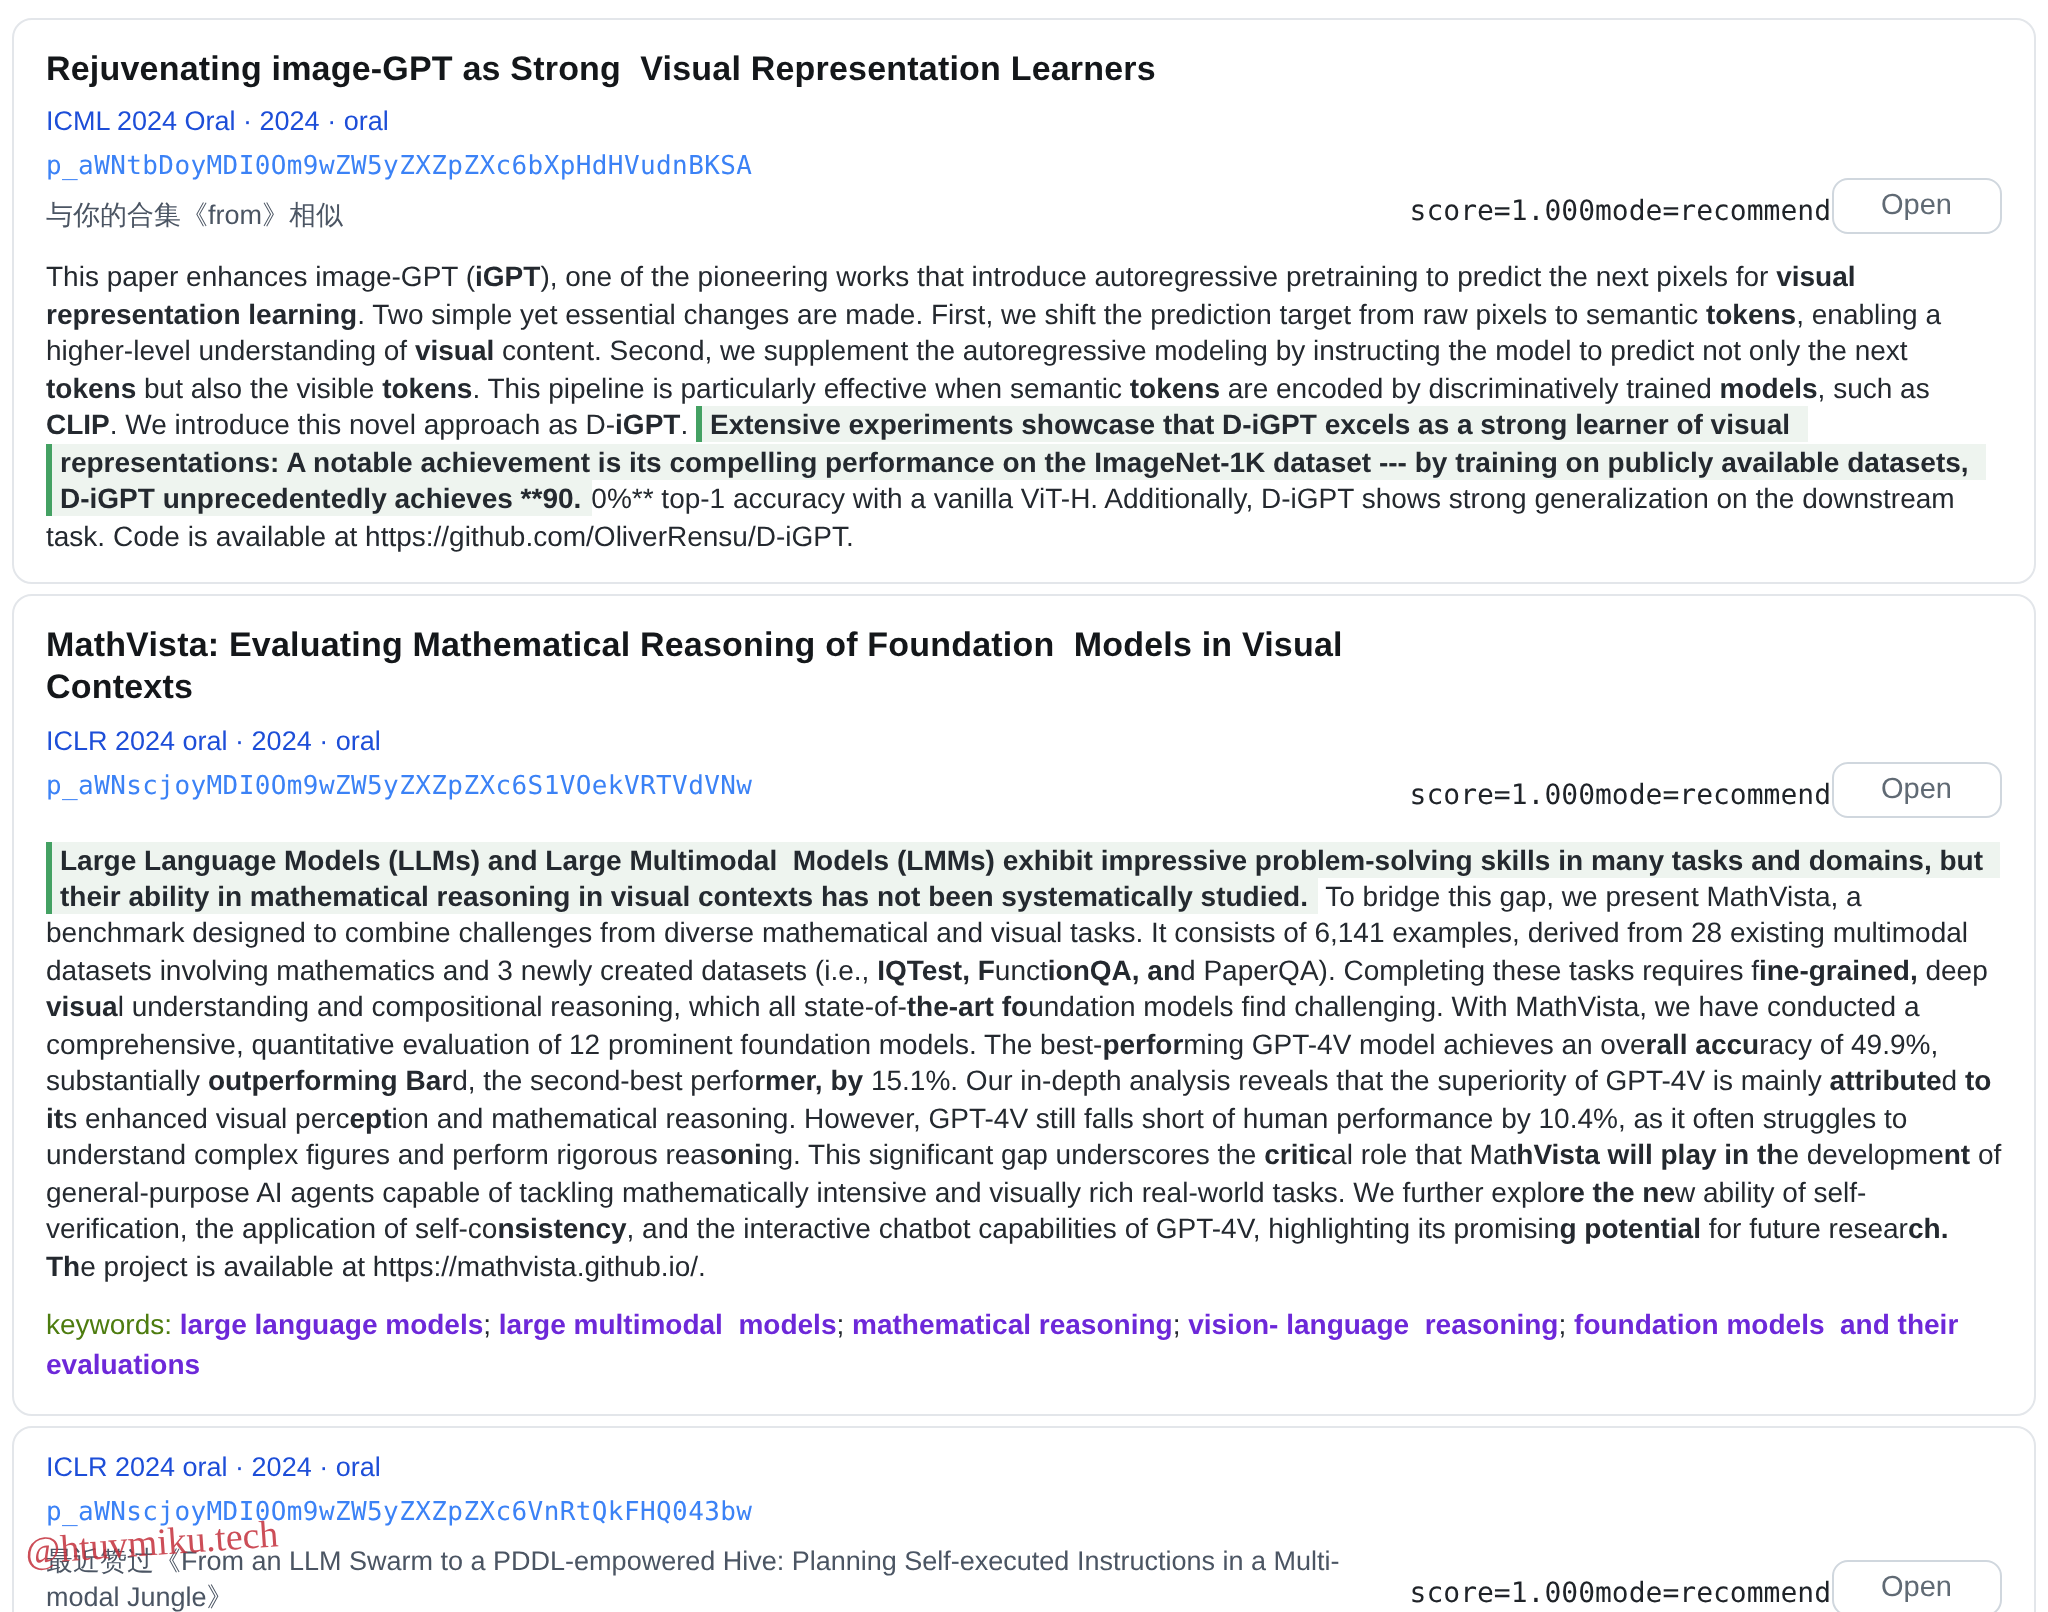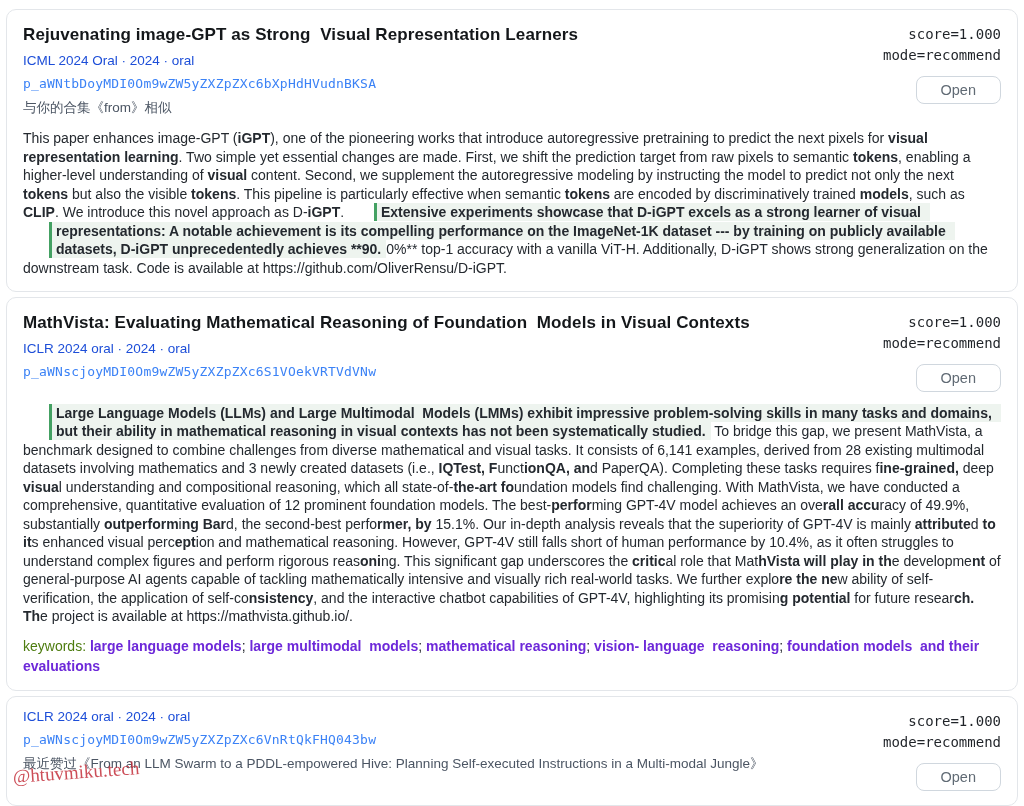--- a/index.html
+++ b/index.html
@@ -24,40 +24,40 @@
   .title{
     margin:2px 0 8px 0;font-size:17px;font-weight:700;color:#14171a;
     white-space:pre-wrap;line-height:1.25;letter-spacing:.1px;
   }
   .venue{font-size:13.5px;color:#1d4ed8;margin-bottom:8px;}
   .pid{
     font-family:"DejaVu Sans Mono","Liberation Mono",monospace;
     font-size:13px;color:#3b82f6;margin-bottom:8px;letter-spacing:.2px;
   }
   .note{font-size:13.5px;color:#4b5563;white-space:pre-wrap;}
-  .head-right{display:flex;flex-direction:column;align-items:flex-end;flex-shrink:0;padding-top:2px;}
+  .head-right{display:flex;flex-direction:row;align-items:flex-end;flex-shrink:0;padding-top:2px;}
   .score,.mode{
     font-family:"DejaVu Sans Mono","Liberation Mono",monospace;
     font-size:14px;line-height:1.5;color:#1f2328;white-space:pre;
   }
   .open-btn{
     margin-top:10px;background:#fff;border:1px solid #d0d7de;border-radius:8px;
     padding:5px 24px;font-size:14.5px;color:#606a74;cursor:pointer;
     font-family:"Liberation Sans","DejaVu Sans",sans-serif;
   }
   .abstract{
     margin:12px 0 0 0;font-size:14px;line-height:1.32;color:#24292f;
     white-space:pre-wrap;
   }
   .abstract .b{font-weight:700;}
   .abstract .hl{
     font-weight:700;background:var(--hl-bg);
     border-left:3px solid var(--hl-border);
     padding:1px 5px 1px 4px;
-    -webkit-box-decoration-break:clone;box-decoration-break:clone;margin-left:26px;
+    -webkit-box-decoration-break:clone;box-decoration-break:clone;
   }
   .keywords{margin:10px 0 0 0;font-size:14px;line-height:1.45;white-space:pre-wrap;}
   .kw-label{color:#4d7c0f;text-align:right;}
   .kw{font-weight:700;color:#6d28d9;}
   .kw-sep{color:#24292f;}
   .watermark{
     position:absolute;left:12px;top:766px;z-index:9;
     transform:rotate(-4deg);transform-origin:left top;
     color:var(--wm-color);opacity:.85;font-size:19px;
     font-family:"Liberation Serif","DejaVu Serif",serif;

